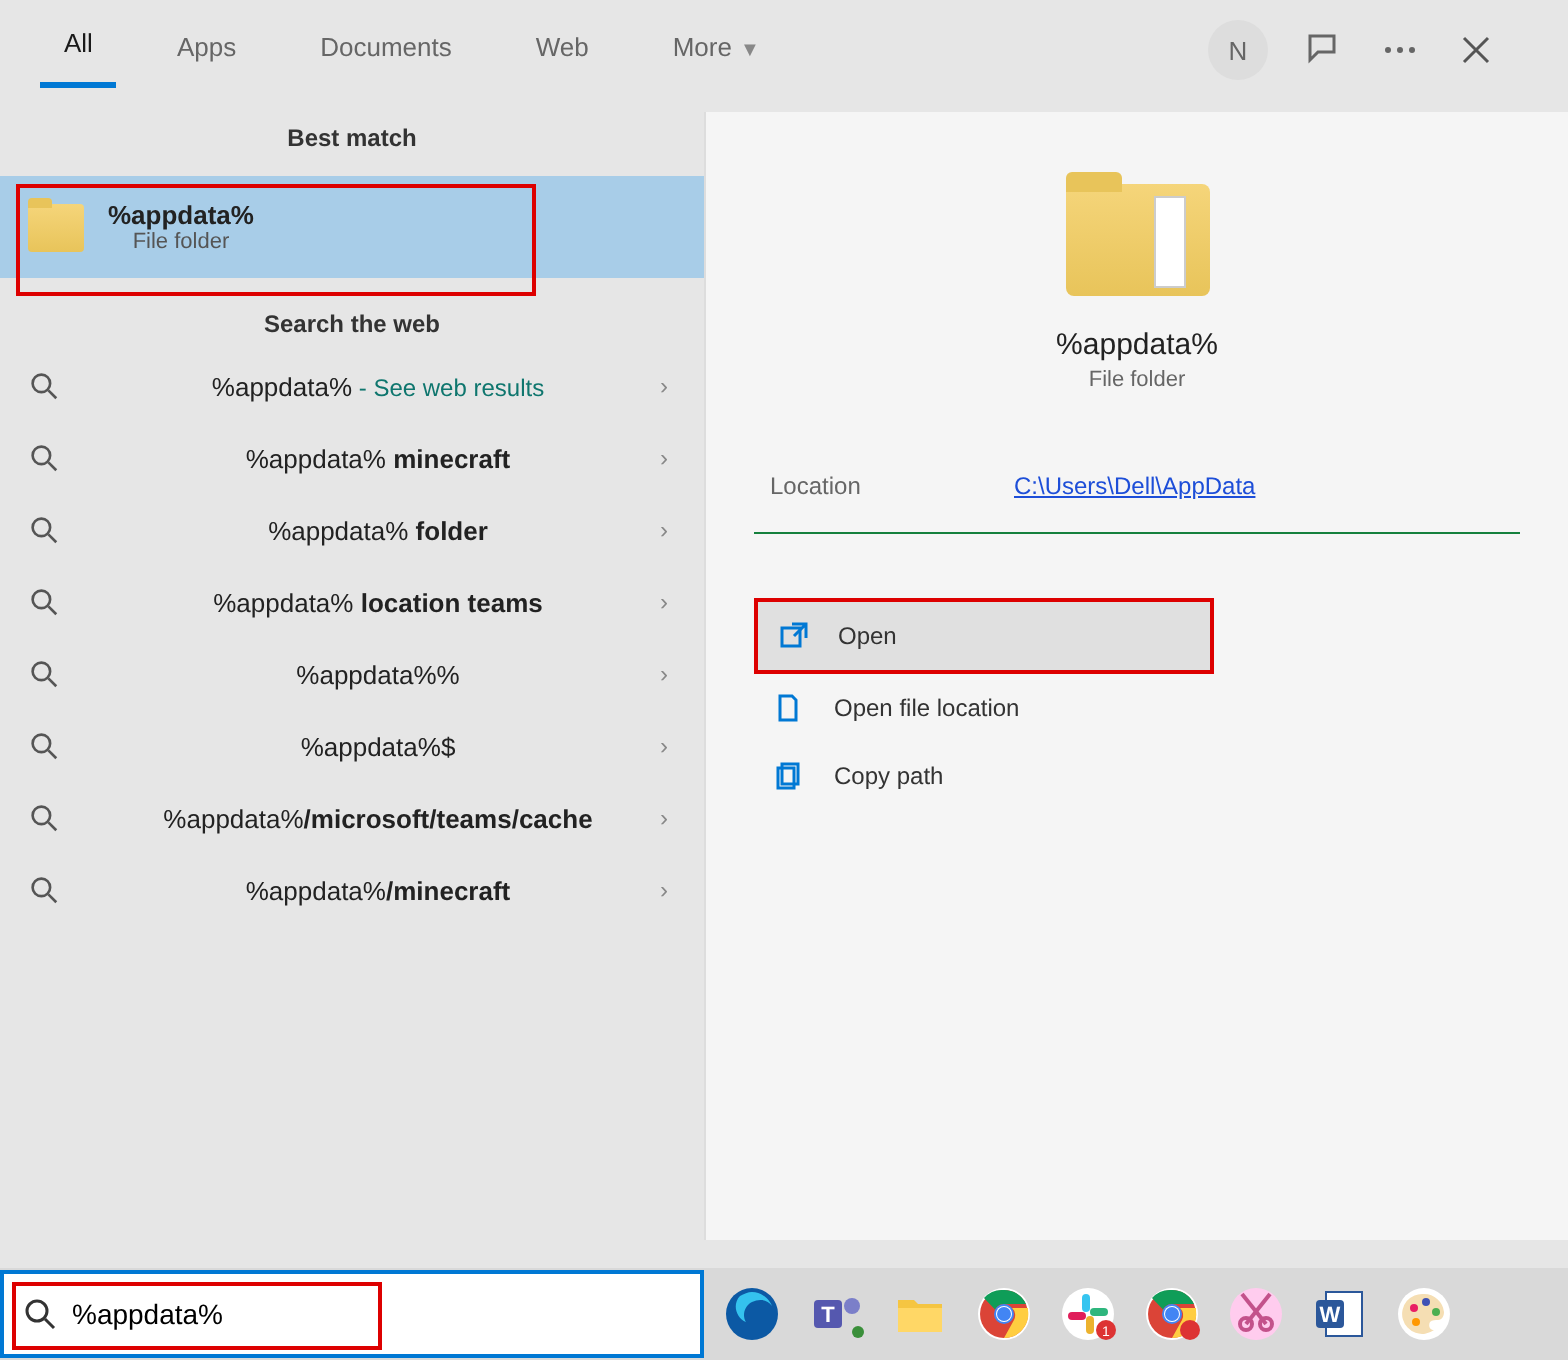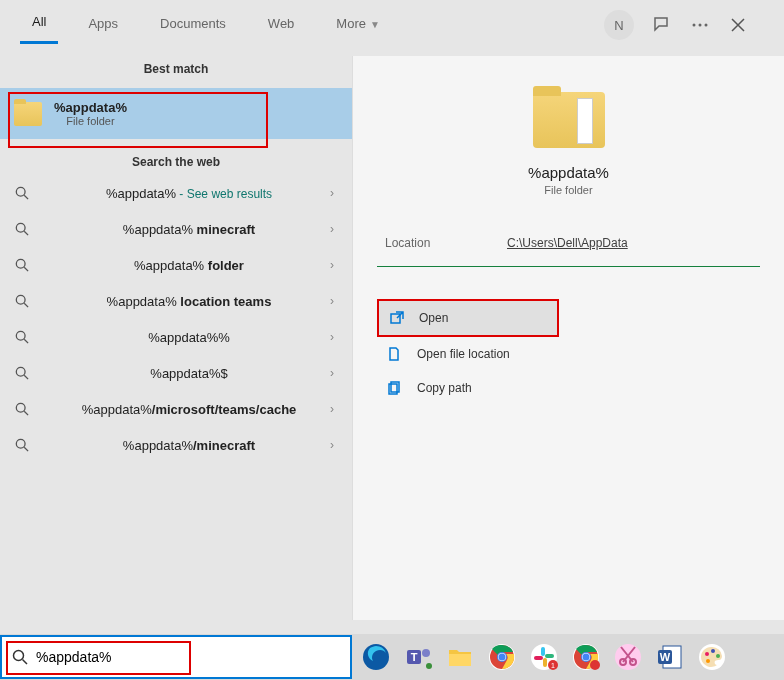--- a/index.html
+++ b/index.html
@@ -37,21 +37,21 @@
     
     .preview-center { display: flex; flex-direction: column; align-items: center; padding: 16px 0 24px; }
     .folder-icon-lg { width: 72px; height: 56px; background: linear-gradient(#f5d57a, #e8c45a); border-radius: 4px; position: relative; margin-bottom: 16px; }
     .folder-icon-lg::before { content: ''; position: absolute; top: -6px; left: 0; width: 28px; height: 10px; background: #e8c45a; border-radius: 3px 3px 0 0; }
     .folder-icon-lg::after { content: ''; position: absolute; right: 12px; top: 6px; width: 14px; height: 44px; background: #fff; border: 1px solid #ccc; }
     .preview-title { font-size: 15px; color: #222; margin-bottom: 3px; }
     .preview-subtitle { font-size: 11px; color: #666; }
     
     .info-row { display: flex; padding: 16px 8px; font-size: 12px; border-bottom: 1px solid #15803d; gap: 12px; }
     .info-label { color: #666; width: 110px; }
-    .info-link { color: #404040; text-decoration: underline; cursor: pointer; }
+    .info-link { color: #1d4ed8; text-decoration: underline; cursor: pointer; }
     
     .action-list { margin-top: 12px; }
     .action-item { display: flex; align-items: center; padding: 9px 10px; font-size: 12px; color: #333; cursor: pointer; }
     .action-item.highlighted { background: #e0e0e0; }
     .action-icon { width: 16px; height: 16px; margin-right: 14px; display: flex; align-items: center; justify-content: center; }
     
     .taskbar { position: absolute; bottom: 0; left: 0; right: 0; height: 46px; background: #d9d9d9; display: flex; align-items: center; }
     .search-box-wrapper { flex: 0 0 352px; height: 44px; background: #fff; border: 2px solid #0078d4; display: flex; align-items: center; padding: 0 10px; position: relative; }
     .search-box-icon { margin-right: 8px; }
     .search-input { border: none; outline: none; font-size: 14px; flex: 1; background: transparent; }
@@ -201,21 +201,21 @@
       <div class="preview-title">%appdata%</div>
       <div class="preview-subtitle">File folder</div>
     </div>
 
     <div class="info-row">
       <div class="info-label">Location</div>
       <div class="info-link">C:\Users\Dell\AppData</div>
     </div>
 
     <div class="action-list" id="action-list">
-        <div class="action-item highlighted" style="border: 2px solid rgb(221, 0, 0); width: 182px; margin-top: 32px;">
+        <div class="action-item highlighted" style="border: 2px solid rgb(221, 0, 0); width: 230px; margin-top: 32px;">
           <span class="action-icon">
             <svg width="14" height="14" viewBox="0 0 14 14">
               <rect x="1" y="3" width="9" height="9" fill="none" stroke="#0078d4" stroke-width="1.5"></rect>
               <path d="M6 1h7v7M13 1L7 7" fill="none" stroke="#0078d4" stroke-width="1.5"></path>
             </svg>
           </span>
           <span>Open</span>
         </div>
         <div class="action-item">
           <span class="action-icon">

